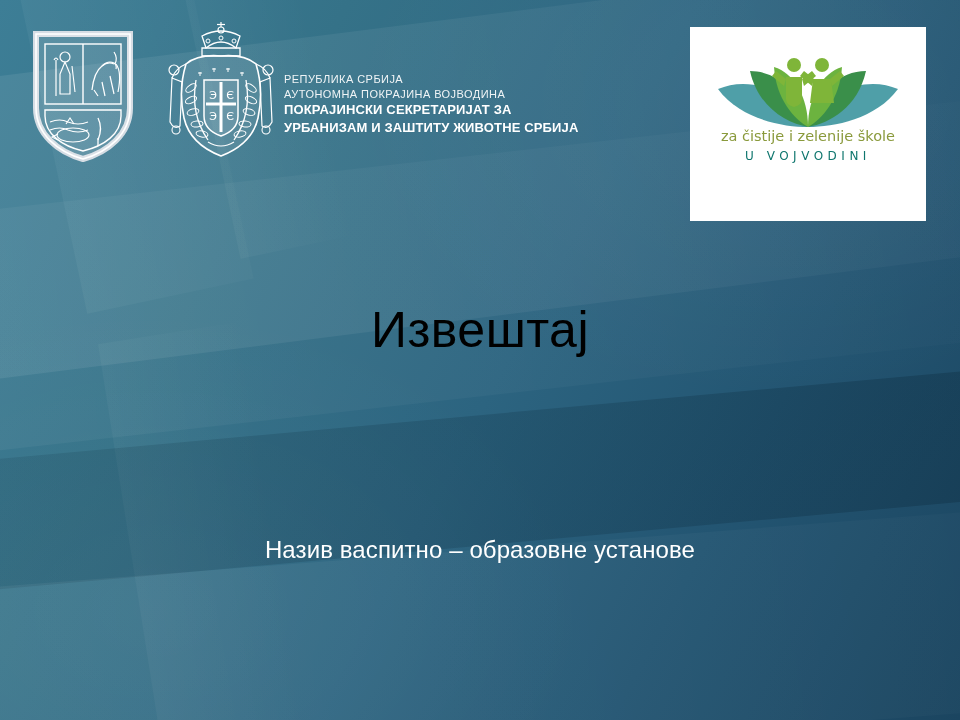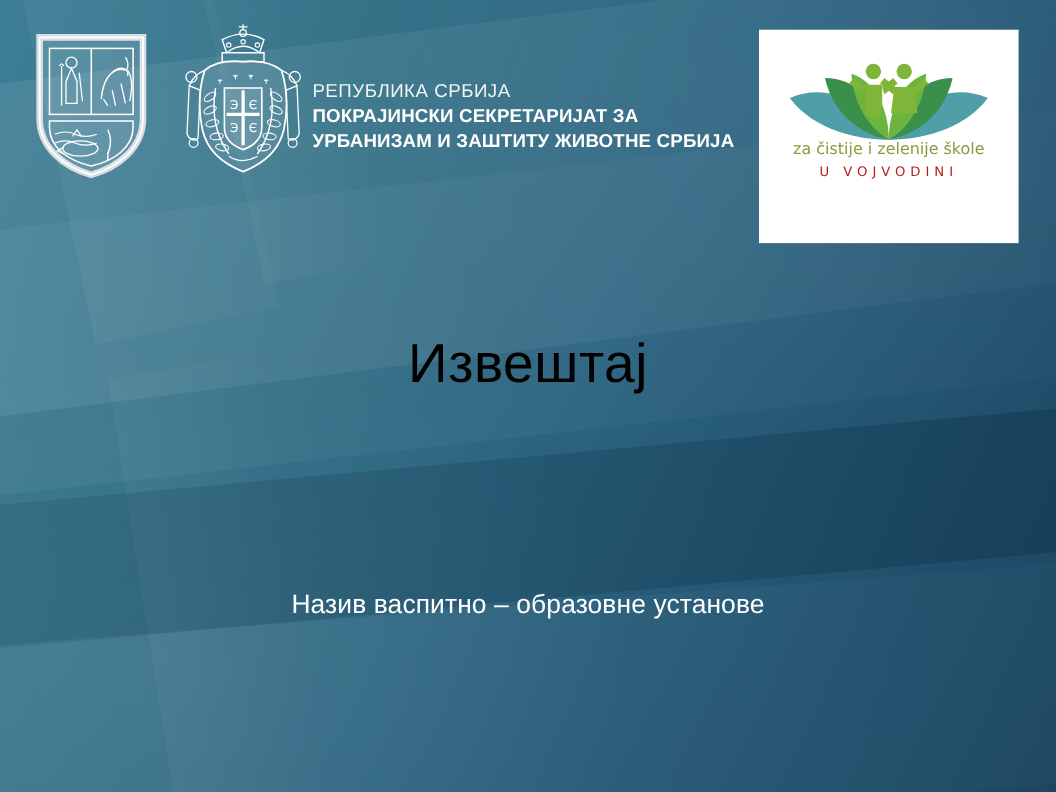--- a/index.html
+++ b/index.html
@@ -119,32 +119,32 @@
   }
   .ministry-text {
     position: absolute;
     left: 284px;
     top: 72px;
     line-height: 1.34;
     letter-spacing: 0.2px;
   }
   .ministry-text div {
     color: #ffffff;
-    font-size: 17px;
+    font-size: 11px;
     white-space: nowrap;
   }
   .ministry-text .light {
     font-weight: 400;
     opacity: 0.92;
     letter-spacing: 0.45px;
   }
   .ministry-text .bold {
     font-weight: 700;
     letter-spacing: 0.15px;
-    font-size: 17px;
+    font-size: 13px;
   }
 
   
   .logo-box {
     position: absolute;
     left: 690px;
     top: 27px;
     width: 236px;
     height: 194px;
     background: #ffffff;
@@ -165,21 +165,21 @@
     font-size: 14.5px;
     font-weight: 400;
     font-family: "DejaVu Sans", sans-serif;
   }
   .logo-caption2 {
     position: absolute;
     left: 0;
     right: 0;
     top: 122px;
     text-align: center;
-    color: #b91c1c;
+    color: #0f766e;
     font-size: 12px;
     letter-spacing: 4.5px;
     font-weight: 400;
     font-family: "DejaVu Sans", sans-serif;
   }
 
   
   .main-title {
     position: absolute;
     left: 0;
@@ -304,20 +304,21 @@
         <path d="M44 54 l0 4 M42 55 l4 0"></path>
         <path d="M58 50 l0 4 M56 51 l4 0"></path>
         <path d="M72 50 l0 4 M70 51 l4 0"></path>
         <path d="M86 54 l0 4 M84 55 l4 0"></path>
       </g>
     </svg>
   </div>
 
   <div class="ministry-text">
     <div class="light">РЕПУБЛИКА СРБИЈА</div>
+    <div class="light">АУТОНОМНА ПОКРАЈИНА  ВОЈВОДИНА</div>
     <div class="bold">ПОКРАЈИНСКИ СЕКРЕТАРИЈАТ ЗА</div>
     <div class="bold">УРБАНИЗАМ И ЗАШТИТУ ЖИВОТНЕ СРБИЈА</div>
   </div>
 
   <div class="logo-box">
     <div class="logo-inner">
       <svg viewBox="0 0 236 162" width="236" height="162">
 
         <path d="M118 100 C92 100 50 92 28 62 C56 50 96 58 118 100 Z" fill="#4f9fa8"></path>
         <path d="M118 100 C144 100 186 92 208 62 C180 50 140 58 118 100 Z" fill="#4f9fa8"></path>

